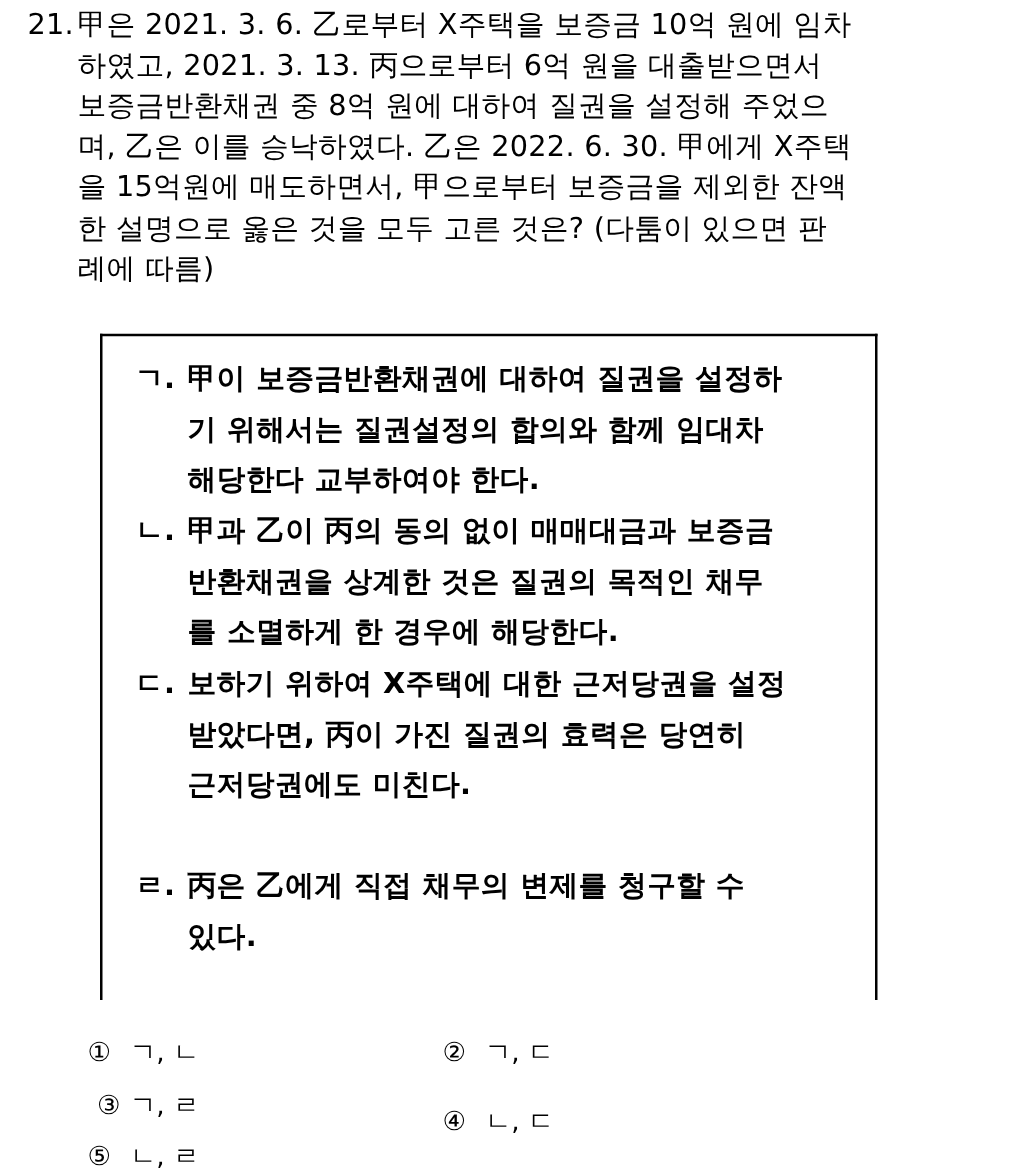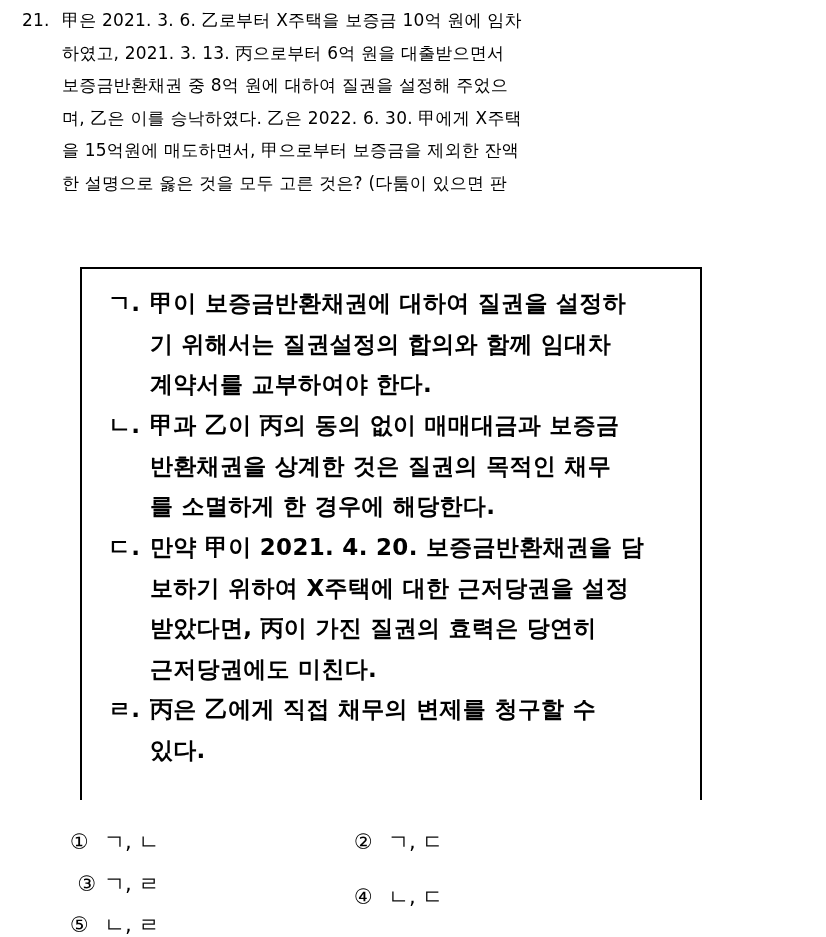--- a/index.html
+++ b/index.html
@@ -3,21 +3,21 @@
   <meta charset="utf-8">
   <style>
     html, body { margin: 0; padding: 0; background: #ffffff; }
     body {
       width: 826px; height: 937px; position: relative; overflow: hidden;
       color: #000000;
       font-family: "DejaVu Sans", "Liberation Sans", sans-serif;
     }
     .question {
       position: absolute; left: 22px; top: 4px; width: 780px;
-      font-size: 17px; line-height: 32.5px; letter-spacing: 0.2px;
+      font-size: 23px; line-height: 32.5px; letter-spacing: 0.2px;
     }
     .q-num { position: absolute; left: 0; top: 0; }
     .q-body { margin-left: 40px; }
     .q-line { white-space: nowrap; display: block; }
 
     .box {
       position: absolute; left: 80px; top: 267px; width: 622px; height: 533px;
       border-top: 2.5px solid #000; border-left: 2.5px solid #000; border-right: 2.5px solid #000;
       box-sizing: border-box;
     }
@@ -41,44 +41,44 @@
 
 <div class="question">
   <span class="q-num">21.</span>
   <div class="q-body">
     <span class="q-line">甲은 2021. 3. 6. 乙로부터 X주택을 보증금 10억 원에 임차</span>
     <span class="q-line">하였고, 2021. 3. 13. 丙으로부터 6억 원을 대출받으면서</span>
     <span class="q-line">보증금반환채권 중 8억 원에 대하여 질권을 설정해 주었으</span>
     <span class="q-line">며, 乙은 이를 승낙하였다. 乙은 2022. 6. 30. 甲에게 X주택</span>
     <span class="q-line">을 15억원에 매도하면서, 甲으로부터 보증금을 제외한 잔액</span>
     <span class="q-line">한 설명으로 옳은 것을 모두 고른 것은? (다툼이 있으면 판</span>
+    <span class="q-line">례에 따름)</span>
   </div>
 </div>
 
 <div class="box">
   <div class="item" style="top: 14px;">
     <span class="item-label">ㄱ.</span>
     <div class="item-text">
       <span class="item-line">甲이 보증금반환채권에 대하여 질권을 설정하</span>
       <span class="item-line">기 위해서는 질권설정의 합의와 함께 임대차</span>
-      <span class="item-line">계약서를 교부하여야 한다.</span>
+      <span class="item-line">해당한다 교부하여야 한다.</span>
     </div>
   </div>
   <div class="item" style="top: 136px;">
     <span class="item-label">ㄴ.</span>
     <div class="item-text">
       <span class="item-line">甲과 乙이 丙의 동의 없이 매매대금과 보증금</span>
       <span class="item-line">반환채권을 상계한 것은 질권의 목적인 채무</span>
       <span class="item-line">를 소멸하게 한 경우에 해당한다.</span>
     </div>
   </div>
   <div class="item" style="top: 258px;">
     <span class="item-label">ㄷ.</span>
     <div class="item-text">
-      <span class="item-line">만약 甲이 2021. 4. 20. 보증금반환채권을 담</span>
       <span class="item-line">보하기 위하여 X주택에 대한 근저당권을 설정</span>
       <span class="item-line">받았다면, 丙이 가진 질권의 효력은 당연히</span>
       <span class="item-line">근저당권에도 미친다.</span>
     </div>
   </div>
   <div class="item" style="top: 420px;">
     <span class="item-label">ㄹ.</span>
     <div class="item-text">
       <span class="item-line">丙은 乙에게 직접 채무의 변제를 청구할 수</span>
       <span class="item-line">있다.</span>

